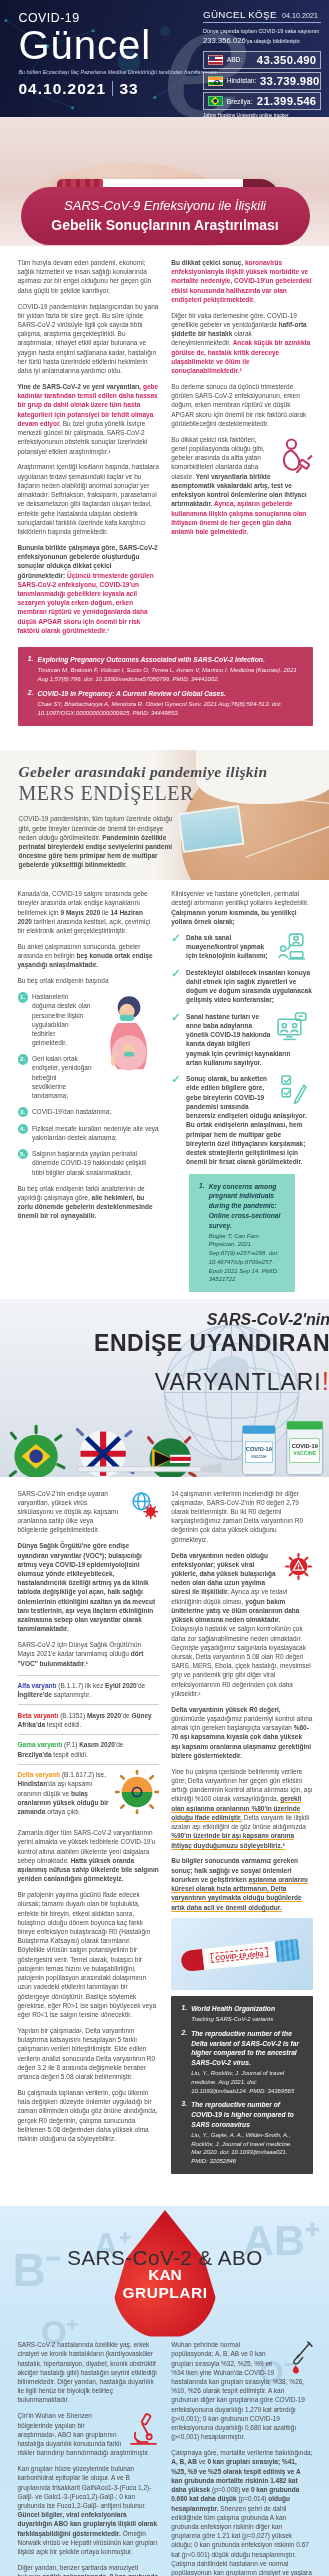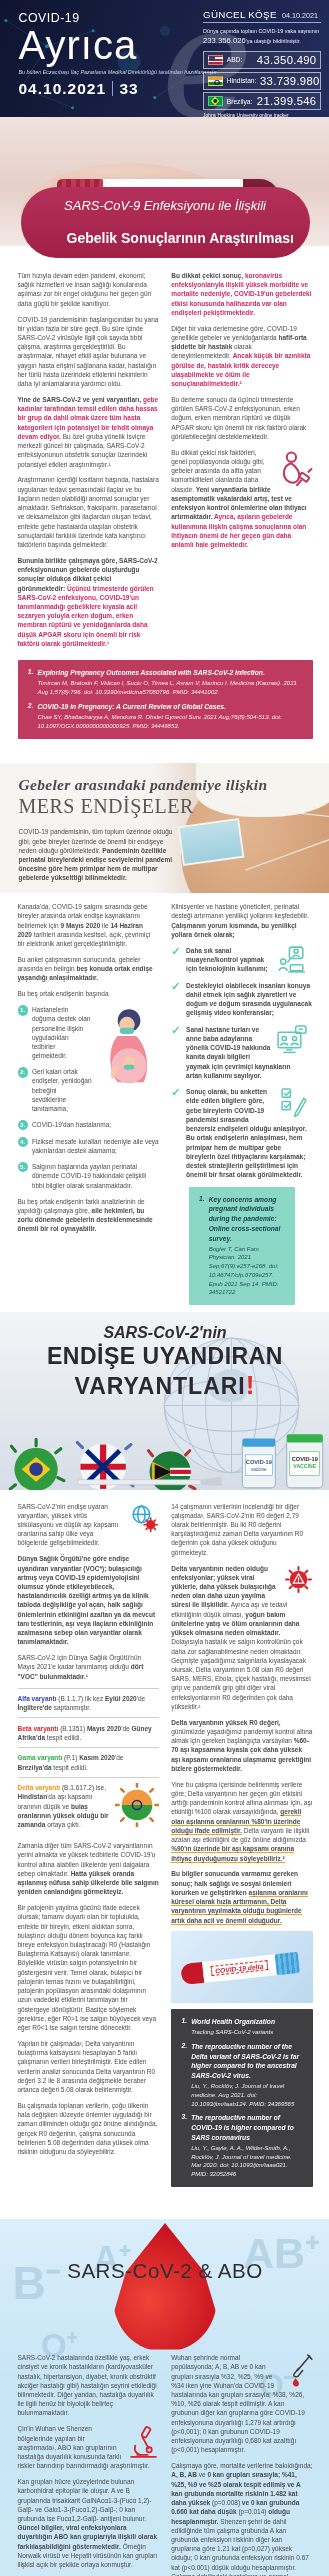--- a/index.html
+++ b/index.html
@@ -28,21 +28,21 @@
   .stat{display:flex;align-items:center;border:0.5px solid rgba(255,255,255,.6);background:rgba(255,255,255,.06);margin-bottom:2.6px;padding:2.1px 3.6px;gap:3.6px;}
   .flag{width:15.5px;height:9.8px;flex:0 0 15.5px;position:relative;border:0.5px solid rgba(255,255,255,.4);}
   .flag-us{background:repeating-linear-gradient(#b22234 0 1.5px,#fff 1.5px 3.1px);}
   .flag-us::after{content:"";position:absolute;left:0;top:0;width:6.7px;height:5.2px;background:#3c3b6e;}
   .flag-in{background:linear-gradient(#f93 0 33%,#fff 33% 66%,#128807 66%);}
   .flag-in::after{content:"";position:absolute;left:5.7px;top:3.1px;width:3.6px;height:3.6px;border-radius:50%;border:0.8px solid #000080;}
   .flag-br{background:#009b3a;display:flex;align-items:center;justify-content:center;}
   .flag-br .dia{width:6.2px;height:6.2px;background:#fedf00;transform:rotate(45deg);display:flex;align-items:center;justify-content:center;}
   .flag-br .cir{width:3.6px;height:3.6px;border-radius:50%;background:#002776;transform:rotate(-45deg);}
   .stat .lab{font-size:6.7px;}
-  .stat .val{margin-left:auto;font-size:11.3px;font-weight:400;letter-spacing:0.3px;}
+  .stat .val{margin-left:auto;font-size:11.3px;font-weight:700;letter-spacing:0.3px;}
   .g-src{font-size:4.9px;margin-top:1px;}
   
   .hero{position:relative;height:129px;background:linear-gradient(180deg,#efe2de,#e6cfc9 55%,#f3e9e6);overflow:hidden;}
   .hand{position:absolute;left:20.6px;top:46px;width:216px;height:103px;background:radial-gradient(ellipse at 40% 30%,#f0d6c8,#e3bda9);border-radius:50%;}
   .tube{position:absolute;left:57px;top:62px;width:222px;height:38px;display:flex;filter:drop-shadow(0 3.1px 4.1px rgba(90,40,40,.25));}
   .tube-cap{width:46px;background:repeating-linear-gradient(90deg,#a42440 0 4.6px,#c03a57 4.6px 9.3px);border-radius:5.2px 2.1px 2.1px 5.2px;}
   .tube-body{flex:1;background:#fdfdfb;display:flex;flex-direction:column;align-items:center;justify-content:center;gap:2.1px;}
   .tube-end{width:36px;background:linear-gradient(#7e1f38,#5d1426);border-radius:0 19px 19px 0;}
   .tube-t1{font-size:13px;font-weight:700;color:#3f3f46;letter-spacing:0.5px;}
   .tube-t2{font-size:8.2px;color:#4a4a52;font-style:italic;display:flex;gap:13.4px;align-items:center;}
@@ -57,21 +57,21 @@
   .sg-b{font-weight:700;}
   .sg-r{font-weight:700;color:var(--pink);}
   .sg-bu{font-weight:700;border-bottom:1.5px solid var(--orange);}
   .sg-alfa{font-weight:700;color:#3a41ad;}
   .sg-beta{font-weight:700;color:#e0262d;}
   .sg-gama{font-weight:700;color:#2fae47;}
   .sg-delta{font-weight:700;color:#f7941d;}
   
   .pill{position:relative;margin:-59px auto 13.4px;width:289px;background:linear-gradient(180deg,#b5305a,#a02046);color:#fff;text-align:center;border-radius:36px;padding:11.3px 15.5px;z-index:3;}
   .pill .l1{font-style:italic;font-size:13px;font-weight:400;}
-  .pill .l2{font-size:14px;font-weight:700;margin-top:17px;text-align:right;}
+  .pill .l2{font-size:14px;font-weight:700;margin-top:4px;}
   .s1-icon{float:right;margin:2.1px 0 0 4.1px;}
   .refbox{margin:5.2px 17.5px 0;border-radius:1px;padding:8.2px 10.3px;color:#fff;}
   .refbox.crimson{background:#bf3a5f;}
   .ref-item{display:flex;gap:4.1px;margin-bottom:5.2px;}
   .ref-item:last-child{margin-bottom:0;}
   .ref-n{font-style:italic;font-weight:700;font-size:6.7px;}
   .ref-t{font-style:italic;font-weight:700;font-size:6.7px;line-height:1.3;}
   .ref-b{font-style:italic;font-size:6px;line-height:1.45;margin-top:1.5px;opacity:.92;font-weight:400;}
   
   .s2{margin-top:24px;position:relative;}
@@ -91,24 +91,24 @@
   .num-b{flex:0 0 10.3px;width:10.3px;height:10.3px;border-radius:50%;background:var(--teal);color:#fff;font-weight:700;font-size:6.2px;display:flex;align-items:center;justify-content:center;}
   .preg-illu{float:right;width:62px;margin:0 0 3.1px 5.2px;}
   .chk-item{display:flex;gap:4.6px;margin-bottom:7.2px;font-size:6.5px;line-height:1.42;font-weight:700;}
   .chk{color:var(--teal);font-size:11.3px;font-weight:700;line-height:1;flex:0 0 10.3px;}
   .t-icon{float:right;margin-left:3.1px;}
   .refbox.teal{background:var(--tealbox);color:#17454e;margin-top:3.1px;}
   
   .s3{margin-top:7.2px;}
   .s3-banner{position:relative;height:178px;background:linear-gradient(180deg,#f2f4f7,#e2e7ee 60%,#d6dde6);overflow:hidden;}
   .globe{position:absolute;right:20.6px;top:15.5px;opacity:.8;}
-  .s3-title{position:relative;z-index:2;text-align:center;padding-top:11.3px;}
+  .s3-title{position:relative;z-index:2;text-align:right;padding-top:11.3px;}
   .s3-t1{font-style:italic;font-weight:700;font-size:16px;color:#2e2e33;}
   .s3-t2{font-size:23px;font-weight:700;color:#2a2a2f;letter-spacing:0.5px;margin-top:1px;}
-  .s3-t3{font-size:23px;font-weight:700;color:#2a2a2f;letter-spacing:1px;}
+  .s3-t3{font-size:23px;font-weight:400;color:#2a2a2f;letter-spacing:1px;margin-top:9px;}
   .s3-t3 .bang{color:#e23227;font-size:26px;}
   .s3-art{position:absolute;left:0;bottom:0;width:100%;height:62px;}
   .s3 .cols{margin-top:11.3px;}
   .variant-row{border-top:0.5px solid #cfcfcf;padding:5.2px 0;}
   .variant-row:first-of-type{border-top:0;}
   .india-virus{float:right;margin-left:4.1px;}
   .mini-icon{float:right;margin:1px 0 1px 4.1px;}
   .delta-card{position:relative;height:72px;background:linear-gradient(135deg,#dfeefb,#bcd9ee);border-radius:1.5px;overflow:hidden;margin-bottom:5.2px;}
   .d-tube{position:absolute;left:9.3px;top:27px;width:118px;height:20.6px;transform:rotate(-6deg);display:flex;}
   .d-blood{width:21.6px;background:#c41828;border-radius:10.3px 0 0 10.3px;}
@@ -152,21 +152,21 @@
           <circle cx="380" cy="140" r="3"></circle>
           <circle cx="140" cy="210" r="3"></circle>
         <circle cx="250" cy="120" r="22" opacity=".25"></circle>
           <circle cx="430" cy="200" r="14" opacity=".2"></circle>
           <circle cx="320" cy="60" r="10" opacity=".2"></circle>
       </g>
     </svg>
     <div class="e-mark">e</div>
     <div class="hdr-left">
       <div class="kicker">COVID-19</div>
-      <div class="big-title">Ayrıca</div>
+      <div class="big-title">Güncel</div>
       <div class="tagline">Bu bülten Eczacıbaşı İlaç Pazarlama Medikal Direktörlüğü tarafından hazırlanmıştır.</div>
       <div class="issue-row">
         <span>04.10.2021</span>
         <span class="issue-sep"></span>
         <span>33</span>
       </div>
     </div>
     <div class="g-panel">
       <div class="g-head">
         <span class="g-title">GÜNCEL KÖŞE</span>
@@ -573,20 +573,24 @@
       <span style="left:93px;top:15.5px;font-size:36px">A⁺</span>
       <span style="left:41px;top:103px;font-size:33px">O⁺</span>
       <span style="right:10.3px;top:3px;font-size:43px">AB⁺</span>
       <span style="right:36px;top:144px;font-size:31px">O⁻</span>
 
     </div>
     <div class="s4-titlewrap">
       <div class="s4-h">SARS-CoV-2 &amp; ABO</div>
       <div class="drop">
         <div class="drop-shape"></div>
+        <div class="drop-txt">
+          <div class="k1">KAN</div>
+          <div class="k2">GRUPLARI</div>
+        </div>
       </div>
     </div>
     <div class="cols">
       <div class="col">
         <p><span>SARS-CoV-2 hastalarında özellikle yaş, erkek cinsiyet ve kronik hastalıkların (kardiyovasküler hastalık, hipertansiyon, diyabet, kronik obstrüktif akciğer hastalığı gibi) hastalığın seyrini etkilediği bilinmektedir. Diğer yandan, hastalığa duyarlılık ile ilgili henüz bir biyolojik belirteç bulunmamaktadır.</span></p>
         <div class="clearfix">
           <svg class="mini-icon" width="31" height="33" viewBox="0 0 60 64">
             <g fill="none" stroke="#d8232b" stroke-width="3.5" stroke-linecap="round">
               <rect x="30" y="4" width="10" height="20" rx="3" transform="rotate(30 35 14)"></rect>
               <line x1="28" y1="24" x2="40" y2="45"></line>

